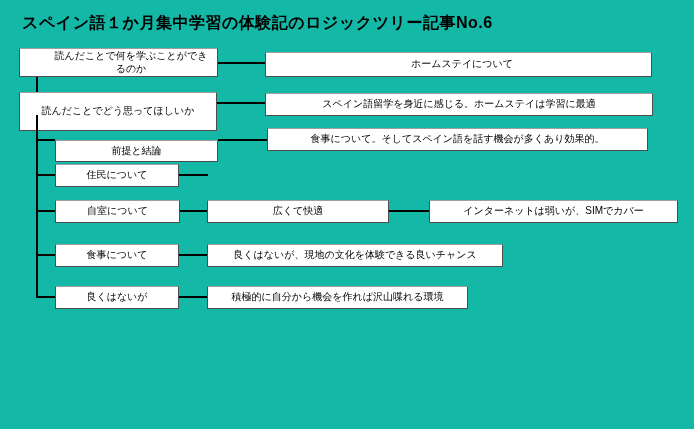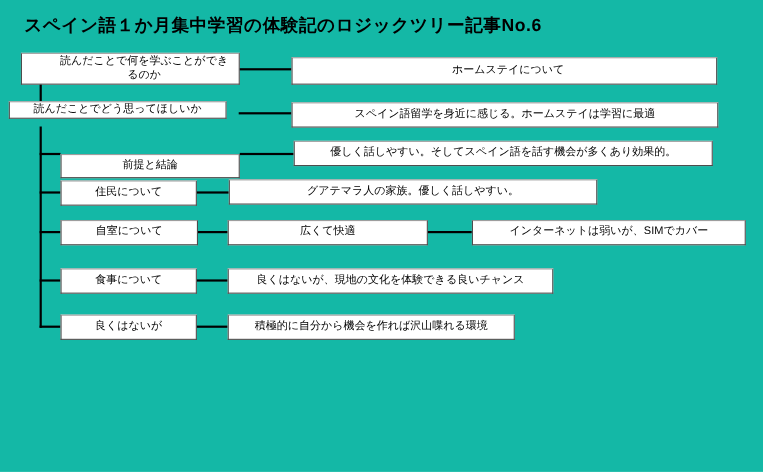--- a/index.html
+++ b/index.html
@@ -53,35 +53,34 @@
 <div class="canvas">
 
   <div class="title">スペイン語１か月集中学習の体験記のロジックツリー記事No.6</div>
 
   <div class="box" style="left:19px; top:48px; width:199px; height:29px;padding-left:34px;">読んだことで何を学ぶことができるのか</div>
   <div class="hline" style="left:218px; top:62px; width:47px;"></div>
   <div class="box" style="left:265px; top:52px; width:387px; height:25px;padding-left:16px;">ホームステイについて</div>
 
   <div class="vline" style="left:36px; top:77px; height:15px;"></div>
 
-  <div class="box" style="left:8px; top:92px; width:198px; height:16px;">読んだことでどう思ってほしいか</div>
+  <div class="box" style="left:19px; top:92px; width:198px; height:39px;">読んだことでどう思ってほしいか</div>
   <div class="hline" style="left:217px; top:102px; width:48px;"></div>
   <div class="box" style="left:265px; top:93px; width:388px; height:23px;">スペイン語留学を身近に感じる。ホームステイは学習に最適</div>
 
   <div class="vline" style="left:36px; top:115px; height:183px;"></div>
 
   <div class="hline" style="left:36px; top:139px; width:19px;"></div>
   <div class="box" style="left:55px; top:140px; width:163px; height:22px;">前提と結論</div>
   <div class="hline" style="left:218px; top:139px; width:49px;"></div>
-  <div class="box" style="left:267px; top:128px; width:381px; height:23px;">優しく話しやすい。そしてスペイン語を話す機会が多くあり効果的。</div>
+  <div class="box" style="left:267px; top:128px; width:381px; height:23px;">食事について。そしてスペイン語を話す機会が多くあり効果的。</div>
 
   <div class="hline" style="left:36px; top:174px; width:19px;"></div>
   <div class="box" style="left:55px; top:164px; width:124px; height:23px;">住民について</div>
   <div class="hline" style="left:179px; top:174px; width:29px;"></div>
-  <div class="box" style="left:208px; top:163px; width:335px; height:23px;">グアテマラ人の家族。優しく話しやすい。</div>
 
   <div class="hline" style="left:36px; top:210px; width:19px;"></div>
   <div class="box" style="left:55px; top:200px; width:125px; height:23px;">自室について</div>
   <div class="hline" style="left:180px; top:210px; width:27px;"></div>
   <div class="box" style="left:207px; top:200px; width:182px; height:23px;">広くて快適</div>
   <div class="hline" style="left:389px; top:210px; width:40px;"></div>
   <div class="box" style="left:429px; top:200px; width:249px; height:23px;">インターネットは弱いが、SIMでカバー</div>
 
   <div class="hline" style="left:36px; top:254px; width:19px;"></div>
   <div class="box" style="left:55px; top:244px; width:124px; height:23px;">食事について</div>

